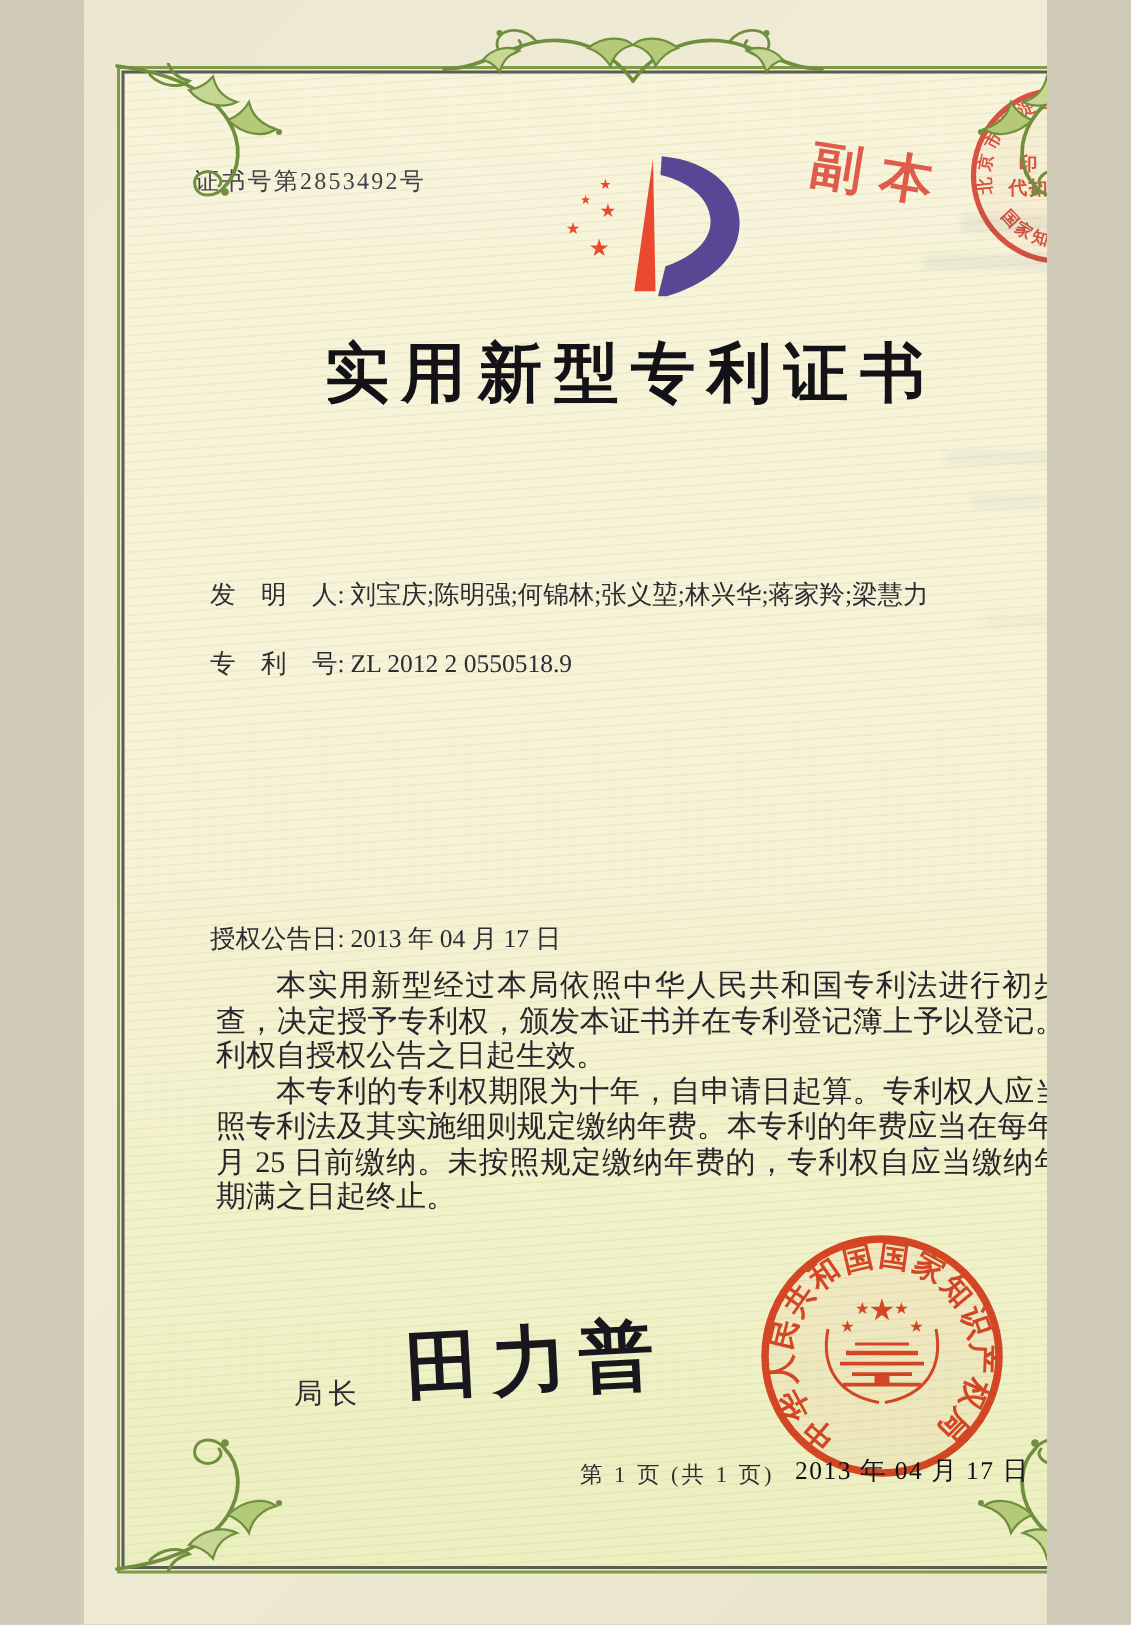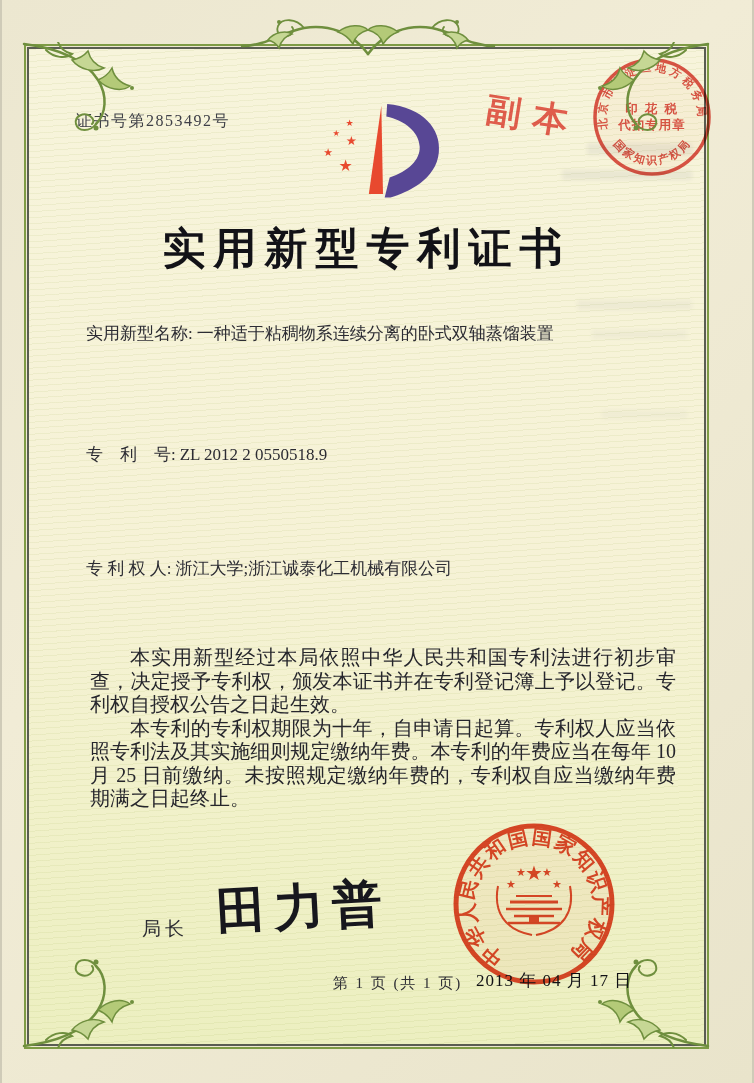--- a/index.html
+++ b/index.html
@@ -1,16 +1,16 @@
 <!DOCTYPE html>
 <html><head>
 <meta charset="utf-8">
 <style>
   html,body{margin:0;padding:0;background:#cfcbb8;}
-  .page{position:relative;width:750px;height:1083px;margin:0 auto;overflow:hidden;
+  .page{position:relative;width:642px;height:1083px;margin:0 auto;overflow:hidden;
         background:linear-gradient(135deg,#ece7d0 0%,#f1ecd6 40%,#e9e4cb 100%);
         font-family:"Liberation Serif","DejaVu Serif",serif;color:#2b2b31;}
   
   .frame{position:absolute;left:25px;top:47px;width:675px;height:995px;
          border:2px solid #5a5d52;outline:2px solid #7e9b45;outline-offset:1px;
          background:
            repeating-linear-gradient(176deg,rgba(150,170,70,0.10) 0 1px,rgba(0,0,0,0) 1px 6px),
            linear-gradient(180deg,#f7f4db 0%,#f6f2d6 52%,#f1f1ca 76%,#ecefc0 100%);}
   .ghost{position:absolute;background:rgba(125,130,148,0.10);filter:blur(2px);border-radius:2px;z-index:1;}
   .certno{position:absolute;left:74px;top:111px;font-size:16px;letter-spacing:1.5px;color:#3f4048;z-index:2;}
@@ -118,28 +118,28 @@
     </text>
     <text x="64" y="60" font-size="12.5" font-weight="bold" fill="#dc4a40" text-anchor="middle" letter-spacing="2">印 花 税</text>
     <text x="64" y="76" font-size="12.5" font-weight="bold" fill="#dc4a40" text-anchor="middle" letter-spacing="1">代扣专用章</text>
     <text font-size="11" font-weight="bold" fill="#dc4a40" letter-spacing="2">
       <textPath href="#taxbot" xlink:href="#taxbot" startOffset="0">国家知识产权局</textPath>
     </text>
   </svg>
 
   <div class="title">实用新型专利证书</div>
 
-  <div class="field" style="top:322px">
-    <span class="flabel">实用新型名称:</span><span class="fvalue">一种适于粘稠物系连续分离的卧式双轴蒸馏装置</span>
+  <div class="field" style="top:385px">
+    <span class="flabel">发　明　人:</span><span class="fvalue">刘宝庆;陈明强;何锦林;张义堃;林兴华;蒋家羚;梁慧力</span>
   </div>
-  <div class="field" style="top:443px">
+  <div class="field" style="top:431px">
     <span class="flabel">专　利　号:</span><span class="fvalue">ZL 2012 2 0550518.9</span>
   </div>
-  <div class="field" style="top:557px">
-    <span class="flabel">专 利 权 人:</span><span class="fvalue">浙江大学;浙江诚泰化工机械有限公司</span>
+  <div class="field" style="top:614px">
+    <span class="flabel">授权公告日:</span><span class="fvalue">2013 年 04 月 17 日</span>
   </div>
 
   <div class="paras">
     <p>本实用新型经过本局依照中华人民共和国专利法进行初步审查，决定授予专利权，颁发本证书并在专利登记簿上予以登记。专利权自授权公告之日起生效。</p>
     <p>本专利的专利权期限为十年，自申请日起算。专利权人应当依照专利法及其实施细则规定缴纳年费。本专利的年费应当在每年 10 月 25 日前缴纳。未按照规定缴纳年费的，专利权自应当缴纳年费期满之日起终止。</p>
   </div>
 
   <div class="sign-label">局长</div>
   <div class="signature">田力普</div>
 

